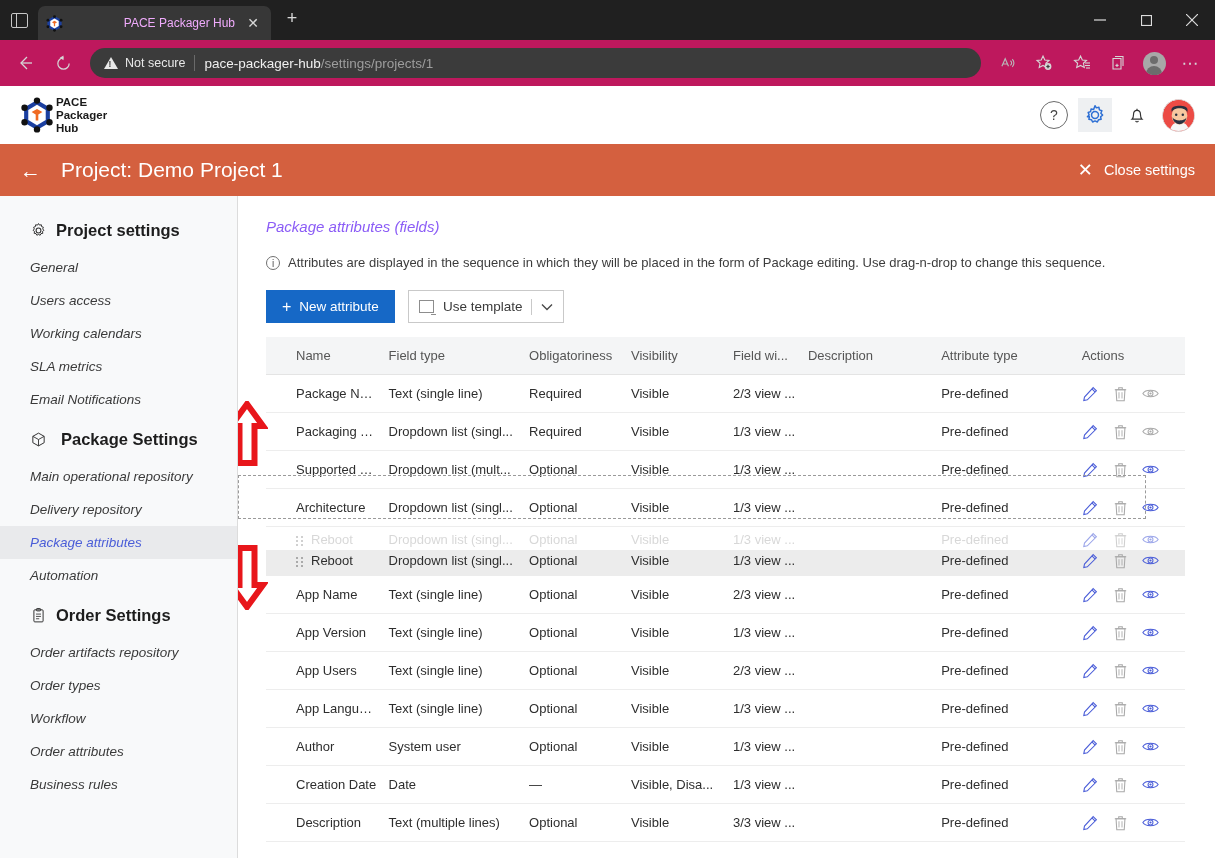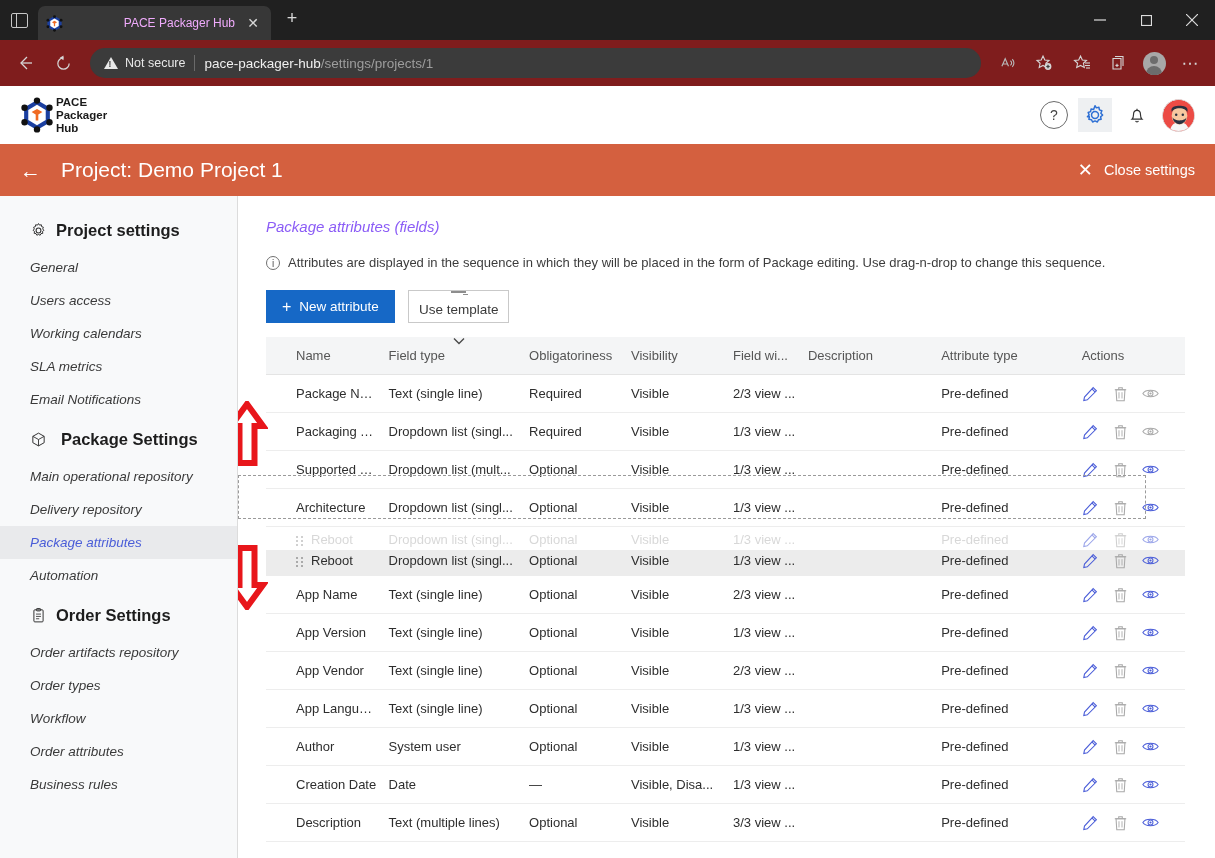--- a/index.html
+++ b/index.html
@@ -28,21 +28,21 @@
   .tab-close { width: 20px; height: 20px; color: #d8d8d8; font-size: 14px;
                display: flex; align-items: center; justify-content: center;
                border-radius: 3px; }
   .newtab { width: 30px; height: 30px; color: #d8d8d8; font-size: 18px; margin-left: 6px;
             display: flex; align-items: center; justify-content: center;
             align-self: center; margin-bottom: 3px; }
   .winctl { position: absolute; right: 0; top: 0; height: 40px; display: flex; }
   .winbtn { width: 46px; height: 40px; display: flex; align-items: center;
             justify-content: center; color: #dcdcdc; }
 
-  .toolbar { height: 46px; background: #7f1d1d; display: flex; align-items: center;
+  .toolbar { height: 46px; background: #be185d; display: flex; align-items: center;
              padding: 16px 8px; gap: 4px; flex: 0 0 46px; }
   .tbtn { width: 34px; height: 34px; display: flex; align-items: center;
           justify-content: center; color: #d6d6d6; border-radius: 4px; }
   .omnibox { flex: 1; height: 30px; background: #3b3b3b; border-radius: 15px;
              display: flex; align-items: center; padding: 0 14px; gap: 9px;
              margin: 0 6px; }
   .notsecure { display: flex; align-items: center; gap: 7px; color: #e8e8e8;
                font-size: 12.5px; }
   .warn-tri { width: 0; height: 0; border-left: 7px solid transparent;
               border-right: 7px solid transparent; border-bottom: 12px solid #e9e9e9;
@@ -108,21 +108,21 @@
   .info-ico { width: 14px; height: 14px; border: 1.2px solid #707070; border-radius: 50%;
               flex: 0 0 14px; font-size: 10px; display: flex; align-items: center;
               justify-content: center; color: #555; margin-top: 1px; }
   .btnrow { display: flex; gap: 13px; margin-bottom: 14px; }
   .btn-primary { background: #1668c6; color: #fff; border: none; height: 33px;
                  padding: 0 16px; font-size: 13.5px; display: flex; align-items: center;
                  gap: 8px; font-family: inherit; }
   .btn-plus { font-size: 16px; font-weight: 300; }
   .btn-outline { background: #fff; border: 1px solid #c9c9c9; height: 33px;
                  padding: 0 10px; font-size: 13.5px; color: #3a3a3a; display: flex;
-                 align-items: center; gap: 9px; font-family: inherit; flex-direction: column; }
+                 align-items: center; gap: 9px; font-family: inherit; }
   .tmpl-ico { width: 15px; height: 13px; border: 1.3px solid #8d8d8d; position: relative; }
   .tmpl-ico:after { content:""; position:absolute; width:5px; height:1.3px;
                  background:#8d8d8d; right:-3px; bottom:-3px; transform:rotate(0deg); }
   .btn-div { width: 1px; height: 16px; background: #c9c9c9; }
   .chev { font-size: 11px; color: #4a4a4a; }
 
   
   .tbl { width: 100%; border-collapse: collapse; table-layout: fixed; }
   .tbl thead th { background: #f4f5f6; font-size: 13px; color: #555; font-weight: normal;
                   text-align: left; padding: 11px 6px; border-bottom: 1px solid #e4e4e4; }
@@ -695,21 +695,21 @@
                       <svg width="17" height="13" viewBox="0 0 20 13">
                         <path d="M1 6.5 C4 1.5 16 1.5 19 6.5 C16 11.5 4 11.5 1 6.5 Z" fill="none" stroke="#4a5dd8" stroke-width="1.2"></path>
                         <circle cx="10" cy="6.5" r="2.9" fill="none" stroke="#4a5dd8" stroke-width="1.2"></circle>
                         <circle cx="10" cy="6.5" r="1.3" fill="#4a5dd8"></circle>
                       </svg>
                     </span>
                   </span>
                 </td>
               </tr>
               <tr class="">
-                <td class="c-name td-pad">App Vendor</td>
+                <td class="c-name td-pad">App Users</td>
                 <td class="c-type">Text (single line)</td>
                 <td class="c-oblig">Optional</td>
                 <td class="c-vis">Visible</td>
                 <td class="c-width">2/3 view ...</td>
                 <td class="c-desc"></td>
                 <td class="c-attr">Pre-defined</td>
                 <td class="c-act">
                   <span class="acts">
                     <span class="ico-btn">
                       <svg width="16" height="16" viewBox="0 0 18 18">

